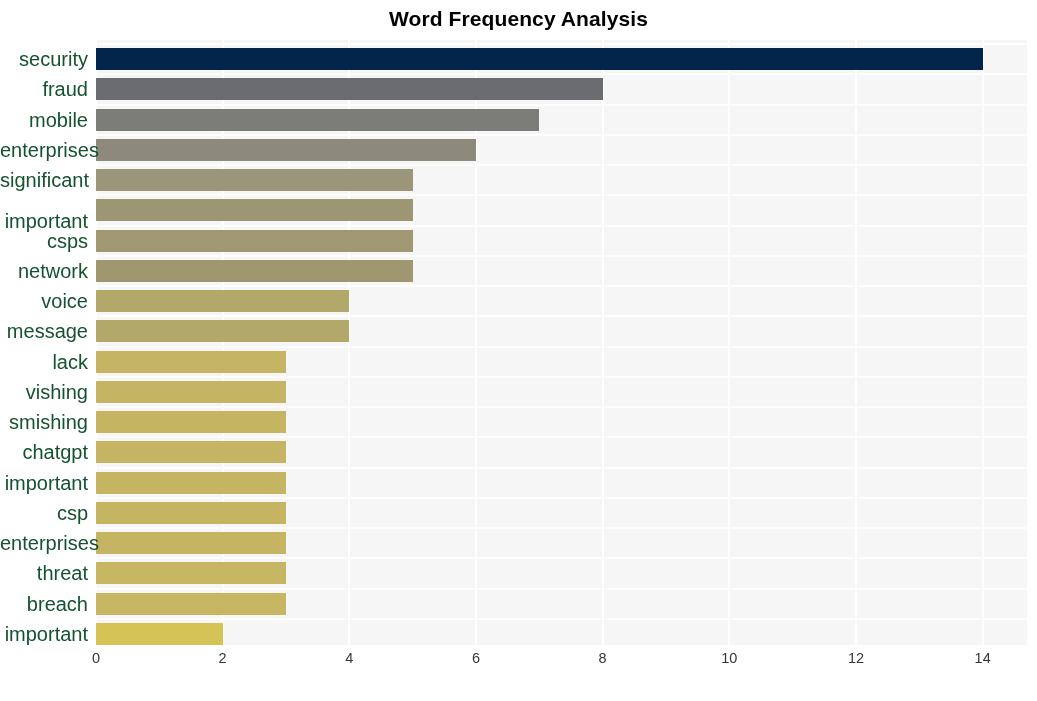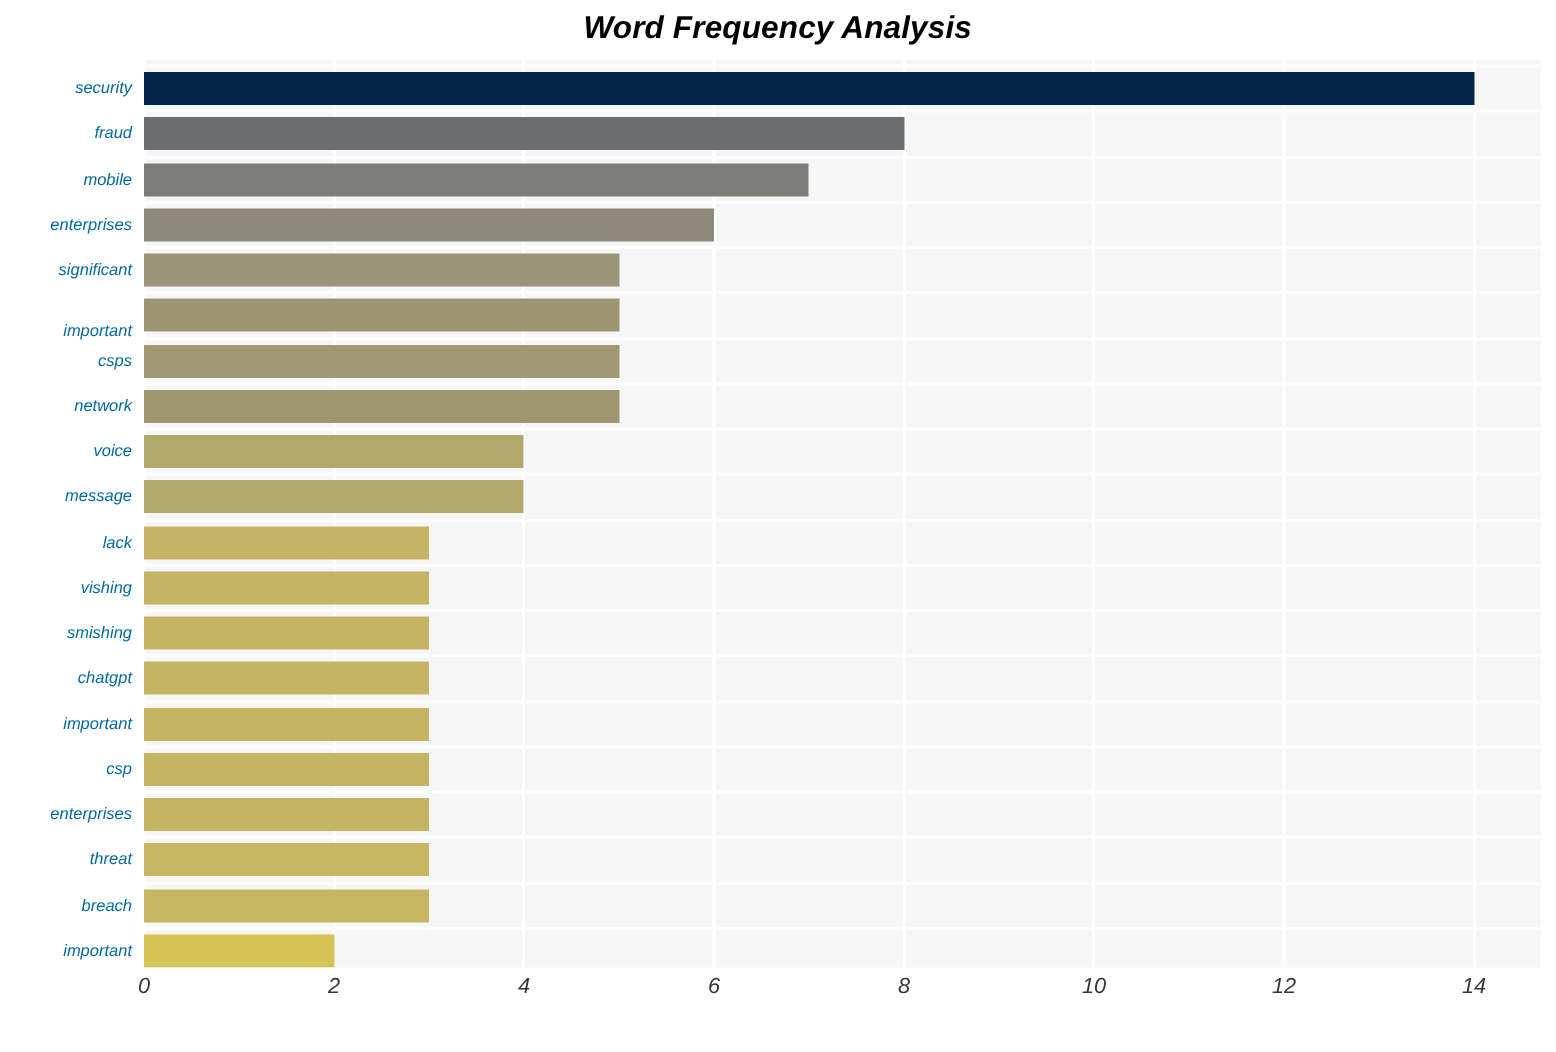--- a/index.html
+++ b/index.html
@@ -14,21 +14,20 @@
     overflow: hidden;
     position: relative;
   }
 
   #chart-root {
     position: absolute;
     left: 0; top: 0;
     width: 843px;
     height: 701px;
     background: #ffffff;
-    font-style: italic;
   }
 
   
   .chart-title {
     position: absolute;
     left: 0;
     top: 5px;
     width: 1037px;
     text-align: center;
     font-size: 21px;
@@ -77,22 +76,22 @@
     left: 0;
     top: 40px;
     width: 88px;
     height: 605px;
   }
   .ylabel {
     position: absolute;
     right: 0;
     width: 88px;
     text-align: right;
-    font-size: 11px;
-    color: #0369a1;
+    font-size: 20px;
+    color: #14532d;
     line-height: 22px;
     white-space: nowrap;
   }
 
   .xticks {
     position: absolute;
     left: 0;
     top: 648px;
     width: 1037px;
     height: 22px;

